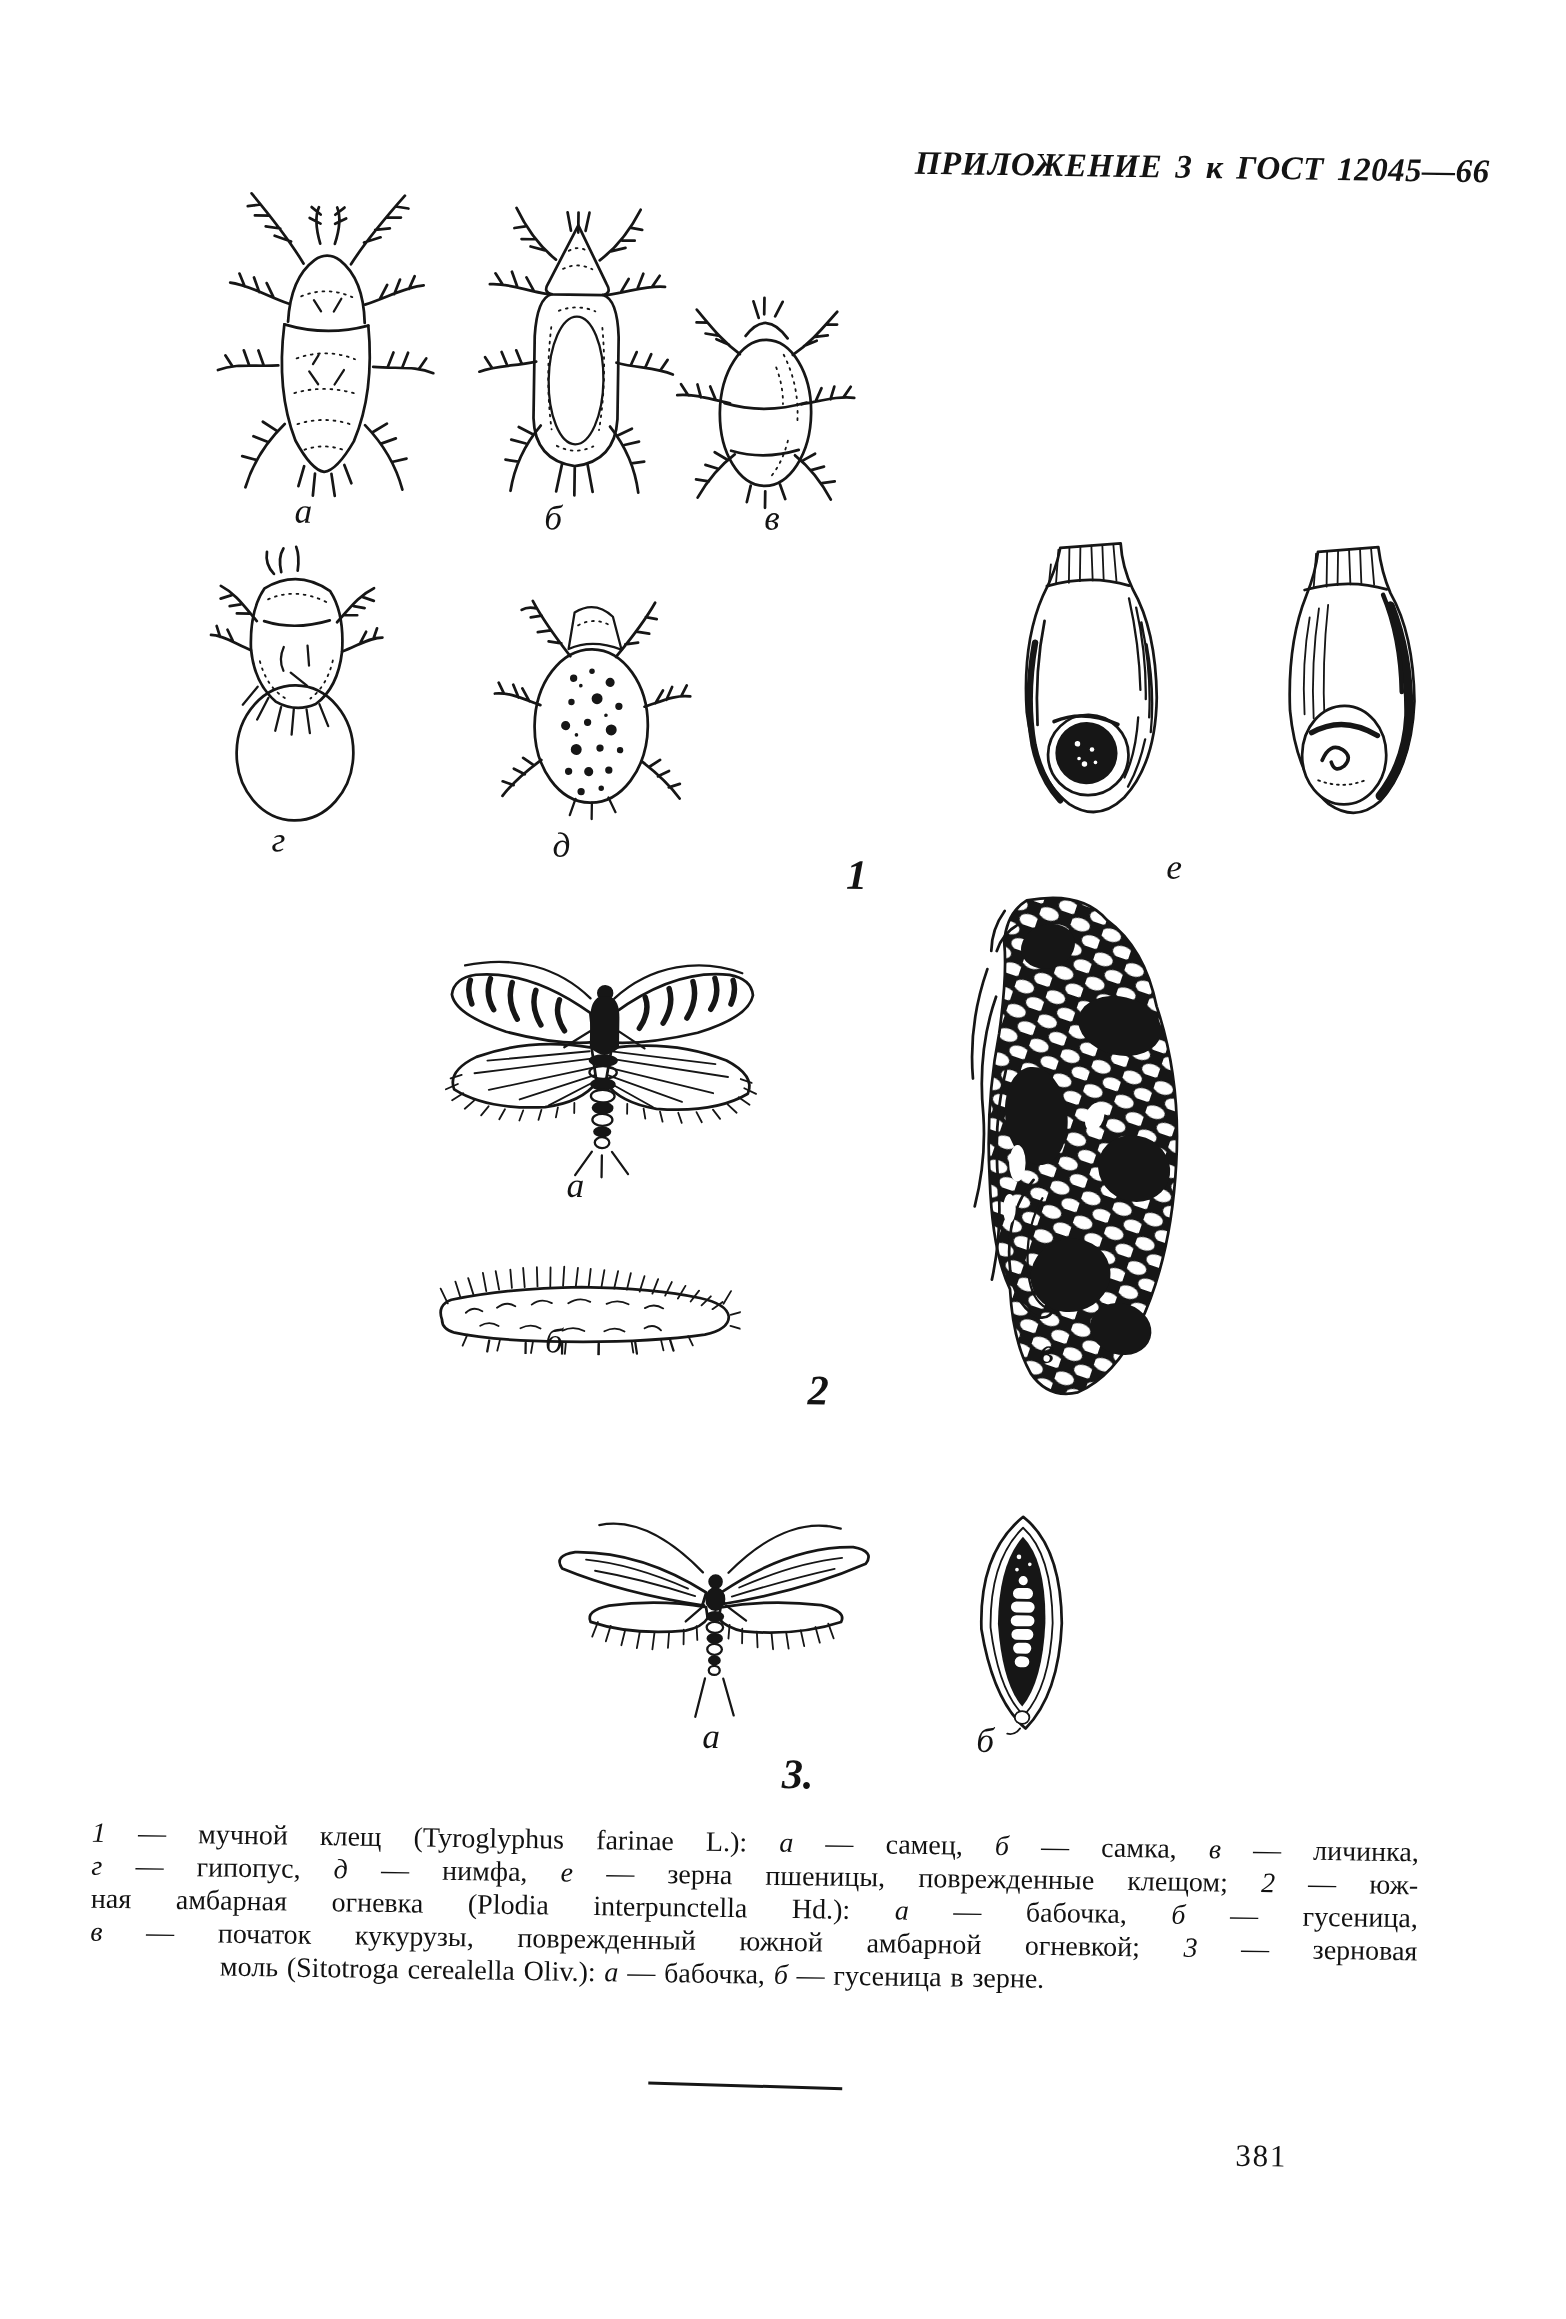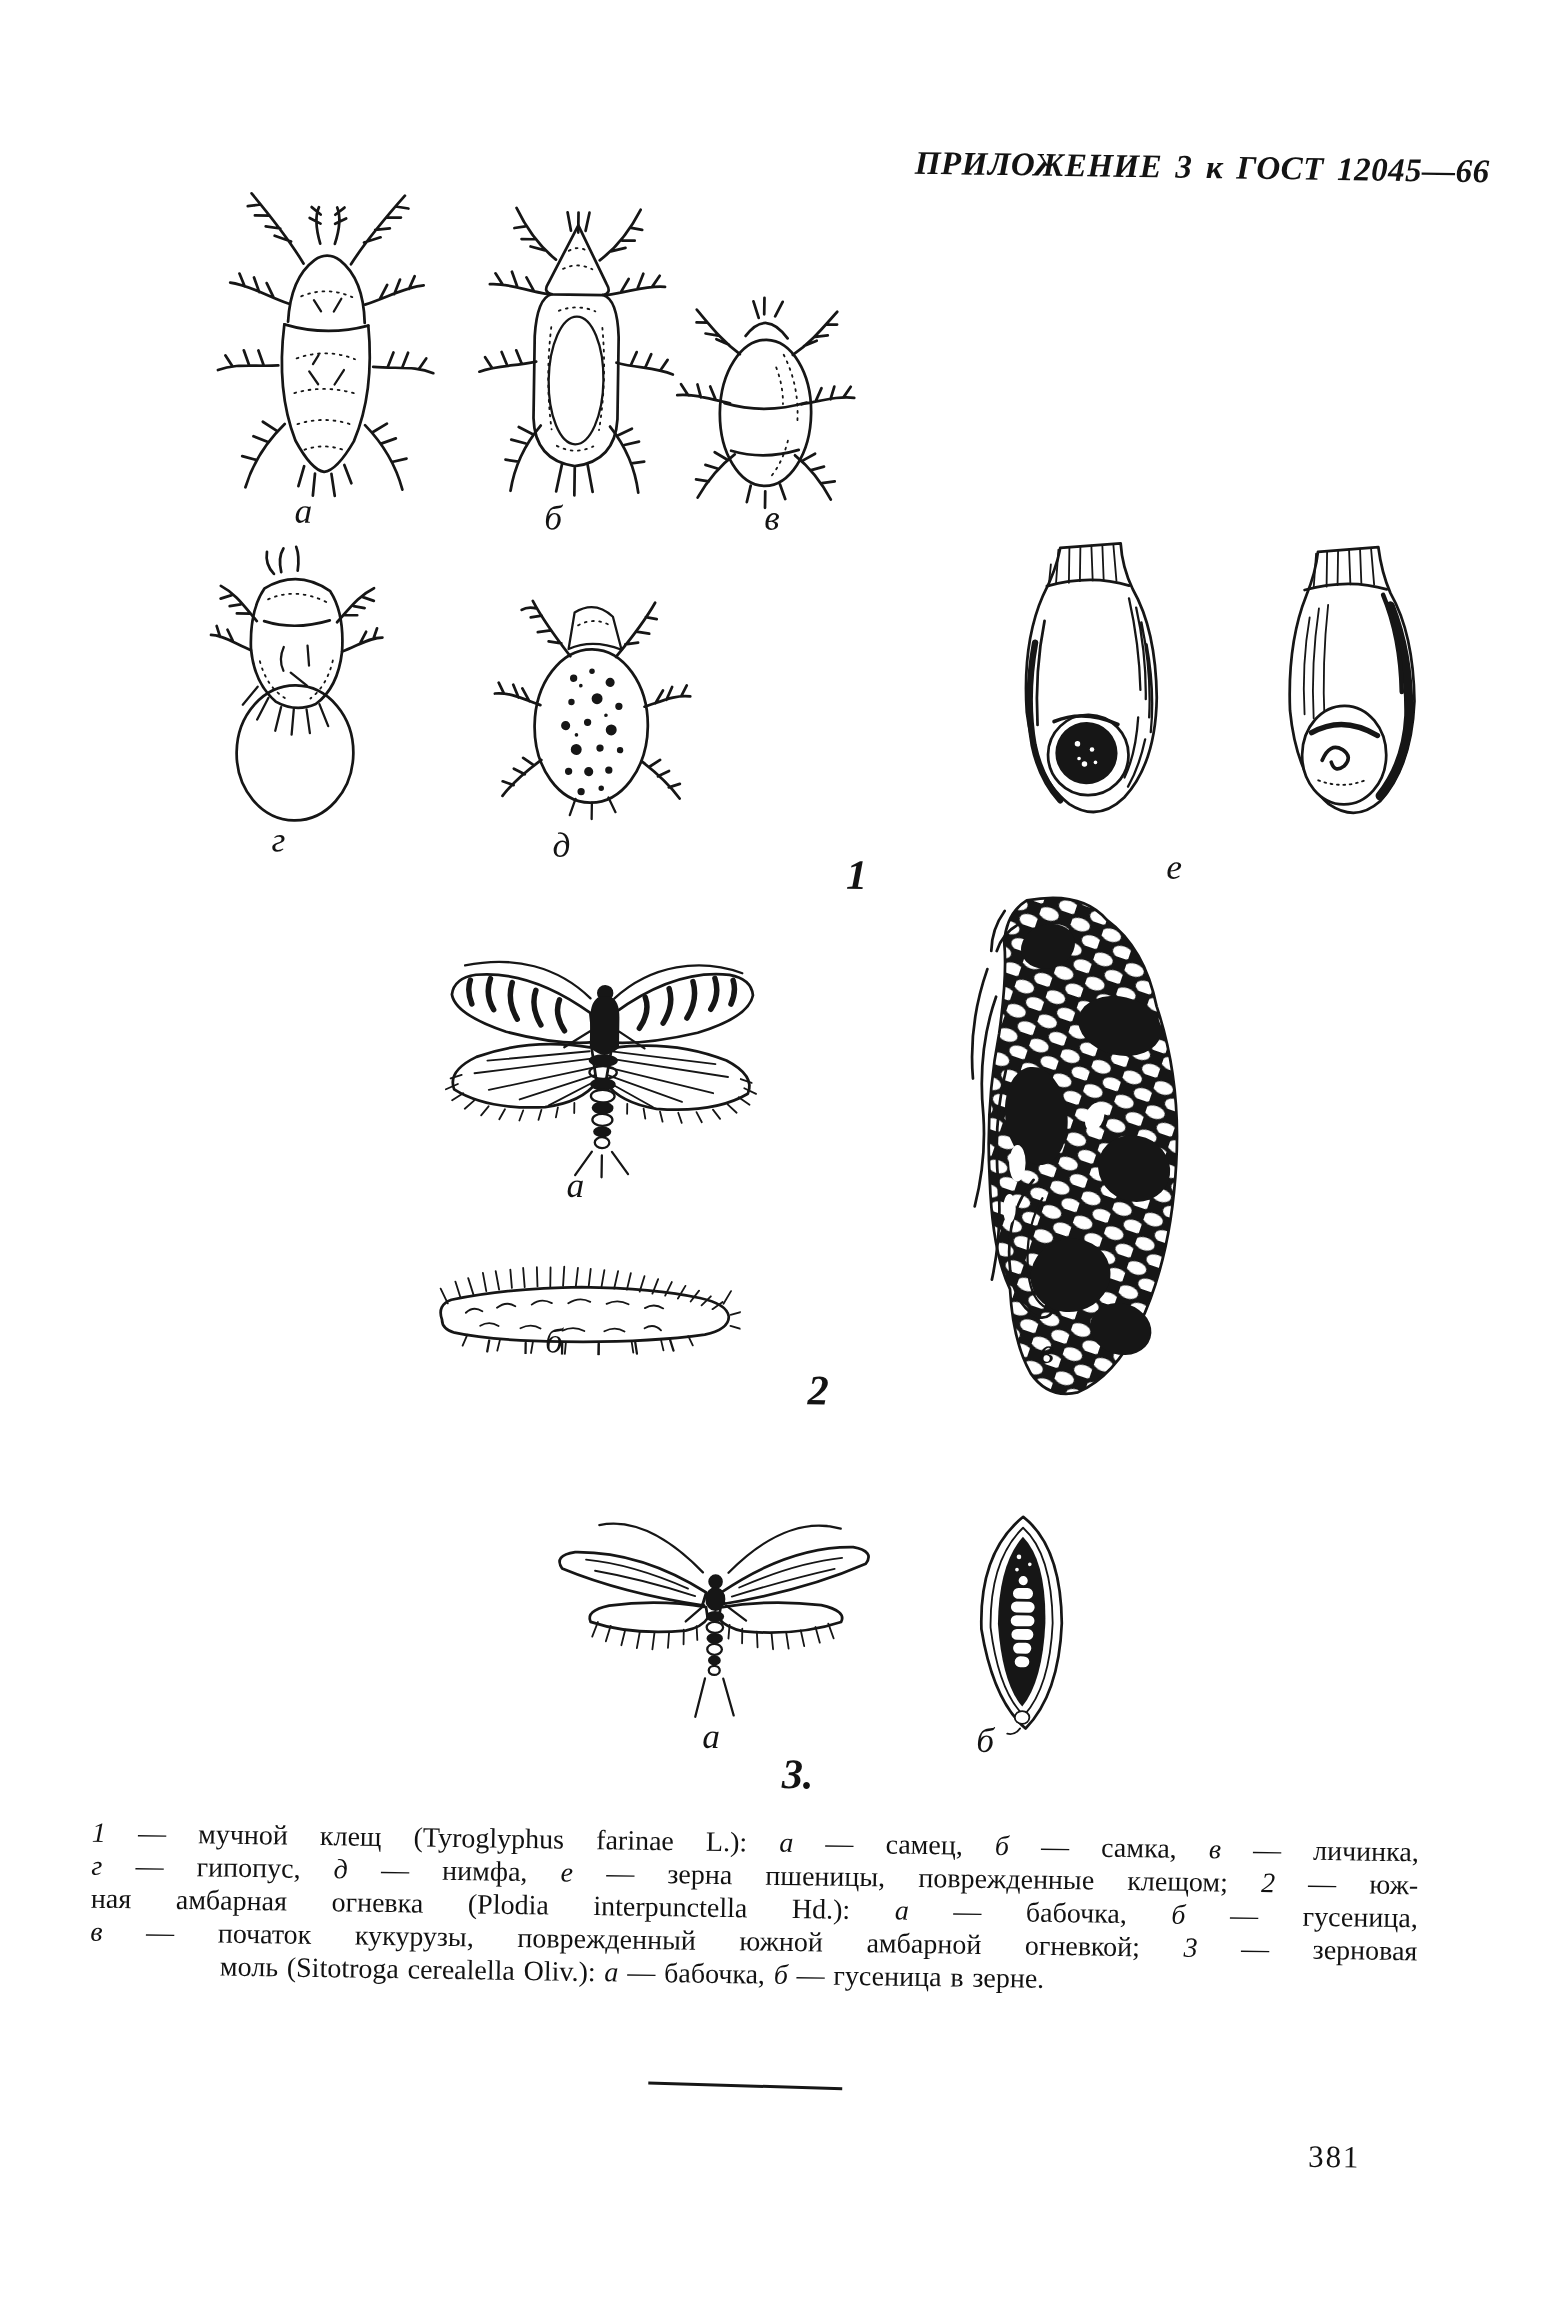--- a/index.html
+++ b/index.html
@@ -25,21 +25,21 @@
     font-size:28px; line-height:33px; color:#121212; word-spacing:1.8px;
   }
   .cap-line{text-align:justify; text-align-last:justify;}
   .cap-line.indent{text-align:left; text-align-last:left; padding-left:130px;}
   .fig-ref{font-style:italic;}
   .divider{
     position:absolute; left:662px; top:2085px; width:194px; height:0;
     border-top:3.7px solid #161616; transform:rotate(0.8deg);
   }
   .pageno{
-    position:absolute; left:1323px; top:2131px; font-size:31px; color:#131313;
+    position:absolute; left:1250px; top:2131px; font-size:31px; color:#131313;
     letter-spacing:1.8px;
   }
   .ink{stroke:#161616; fill:none; stroke-linecap:round; stroke-linejoin:round;}
 </style>
 </head>
 <body>
 
 <div class="page">
 <div class="rot">
 

